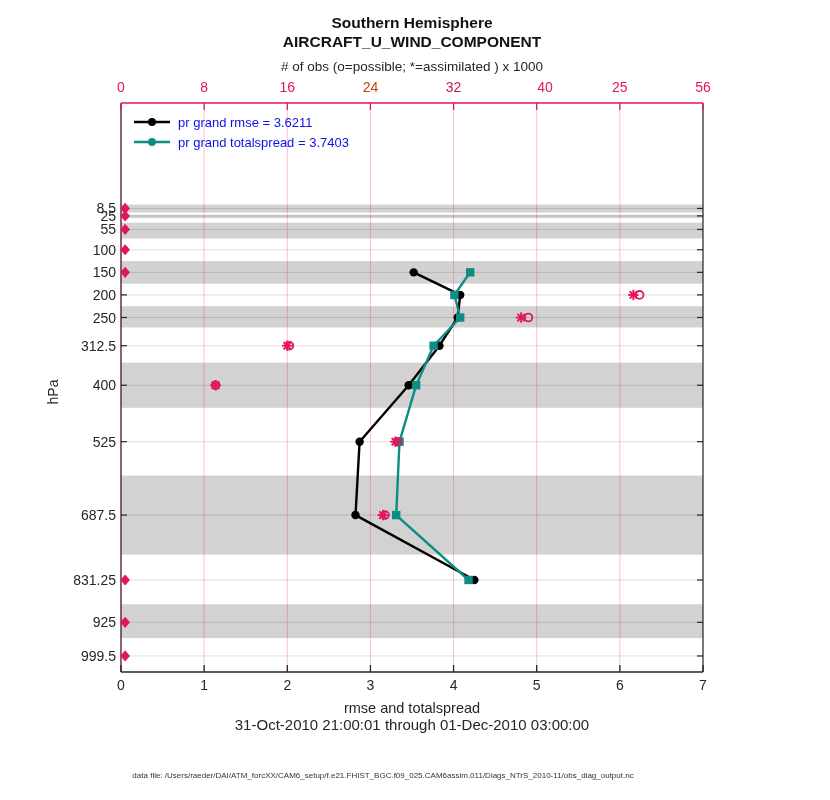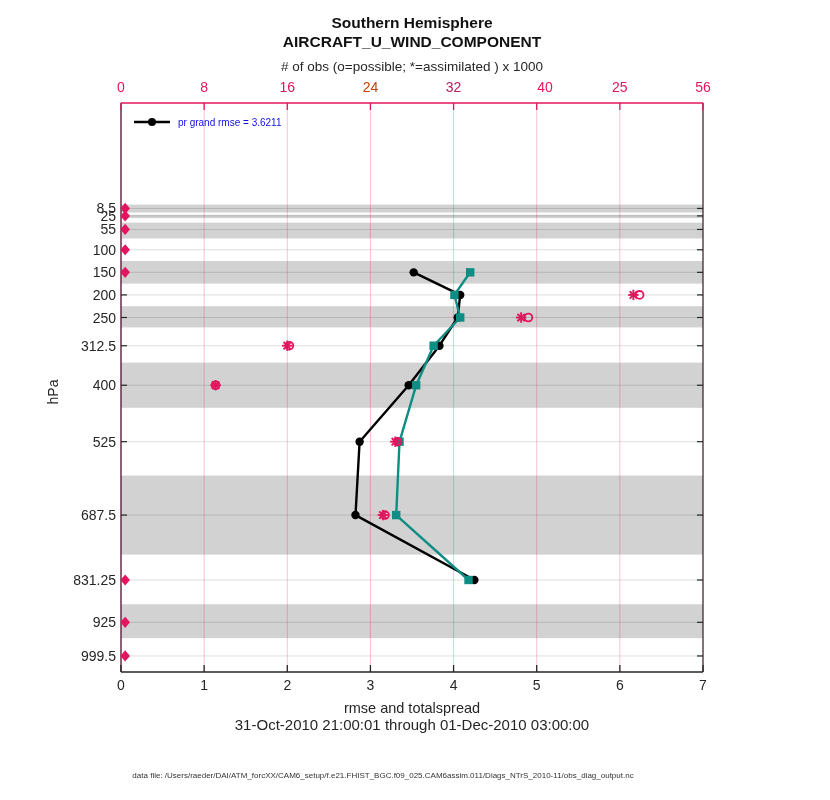--- a/index.html
+++ b/index.html
@@ -19,21 +19,21 @@
   .hpa{position:absolute;left:36px;top:384px;width:34px;text-align:center;
        font-size:14px;color:#262626;transform:rotate(-90deg);}
   .xlabel{position:absolute;left:121px;width:582px;text-align:center;top:700px;
           font-size:14.5px;color:#262626;}
   .daterange{position:absolute;left:121px;width:582px;text-align:center;top:716px;
              font-size:15px;color:#262626;}
   .footer{position:absolute;left:0;width:766px;text-align:center;top:771px;
           font-size:8px;color:#333;}
   #legend{position:absolute;left:133px;top:112px;}
   .legendRow{display:flex;align-items:center;height:20px;}
-  .legendLabel{font-size:10px;margin-left:7px;}
+  .legendLabel{font-size:13px;margin-left:7px;}
 </style>
 </head>
 <body>
 
 <div class="page">
   <svg id="plot" width="830" height="800">
       <rect x="121" y="204.60714285714286" width="582" height="7.9027777777778" fill="#d2d2d2"></rect>
       <rect x="121" y="214.76785714285714" width="582" height="3.3869047619047876" fill="#d2d2d2"></rect>
       <rect x="121" y="222.67063492063494" width="582" height="15.805555555555543" fill="#d2d2d2"></rect>
       <rect x="121" y="261.05555555555554" width="582" height="22.57936507936506" fill="#d2d2d2"></rect>
@@ -210,18 +210,25 @@
 
   <div class="hpa">hPa</div>
   <div id="legend">
       <div class="legendRow">
         <svg width="38" height="14">
           <line x1="1" x2="37" y1="7" y2="7" stroke="#000000" stroke-width="2.4"></line>
           <circle cx="19" cy="7" r="4" fill="#000000"></circle>
         </svg>
         <span class="legendLabel" style="color: rgb(15, 15, 232);">pr grand rmse = 3.6211</span>
       </div>
+      <div class="legendRow">
+        <svg width="38" height="14">
+          <line x1="1" x2="37" y1="7" y2="7" stroke="#0e8d84" stroke-width="2.4"></line>
+          <circle cx="19" cy="7" r="4" fill="#0e8d84"></circle>
+        </svg>
+        <span class="legendLabel" style="color: rgb(15, 15, 232);">pr grand totalspread = 3.7403</span>
+      </div>
     </div>
 
   <div class="xlabel">rmse and totalspread</div>
   <div class="daterange">31-Oct-2010 21:00:01 through 01-Dec-2010 03:00:00</div>
   <div class="footer">data file: /Users/raeder/DAI/ATM_forcXX/CAM6_setup/f.e21.FHIST_BGC.f09_025.CAM6assim.011/Diags_NTrS_2010-11/obs_diag_output.nc</div>
 </div>
 
 </body></html>

